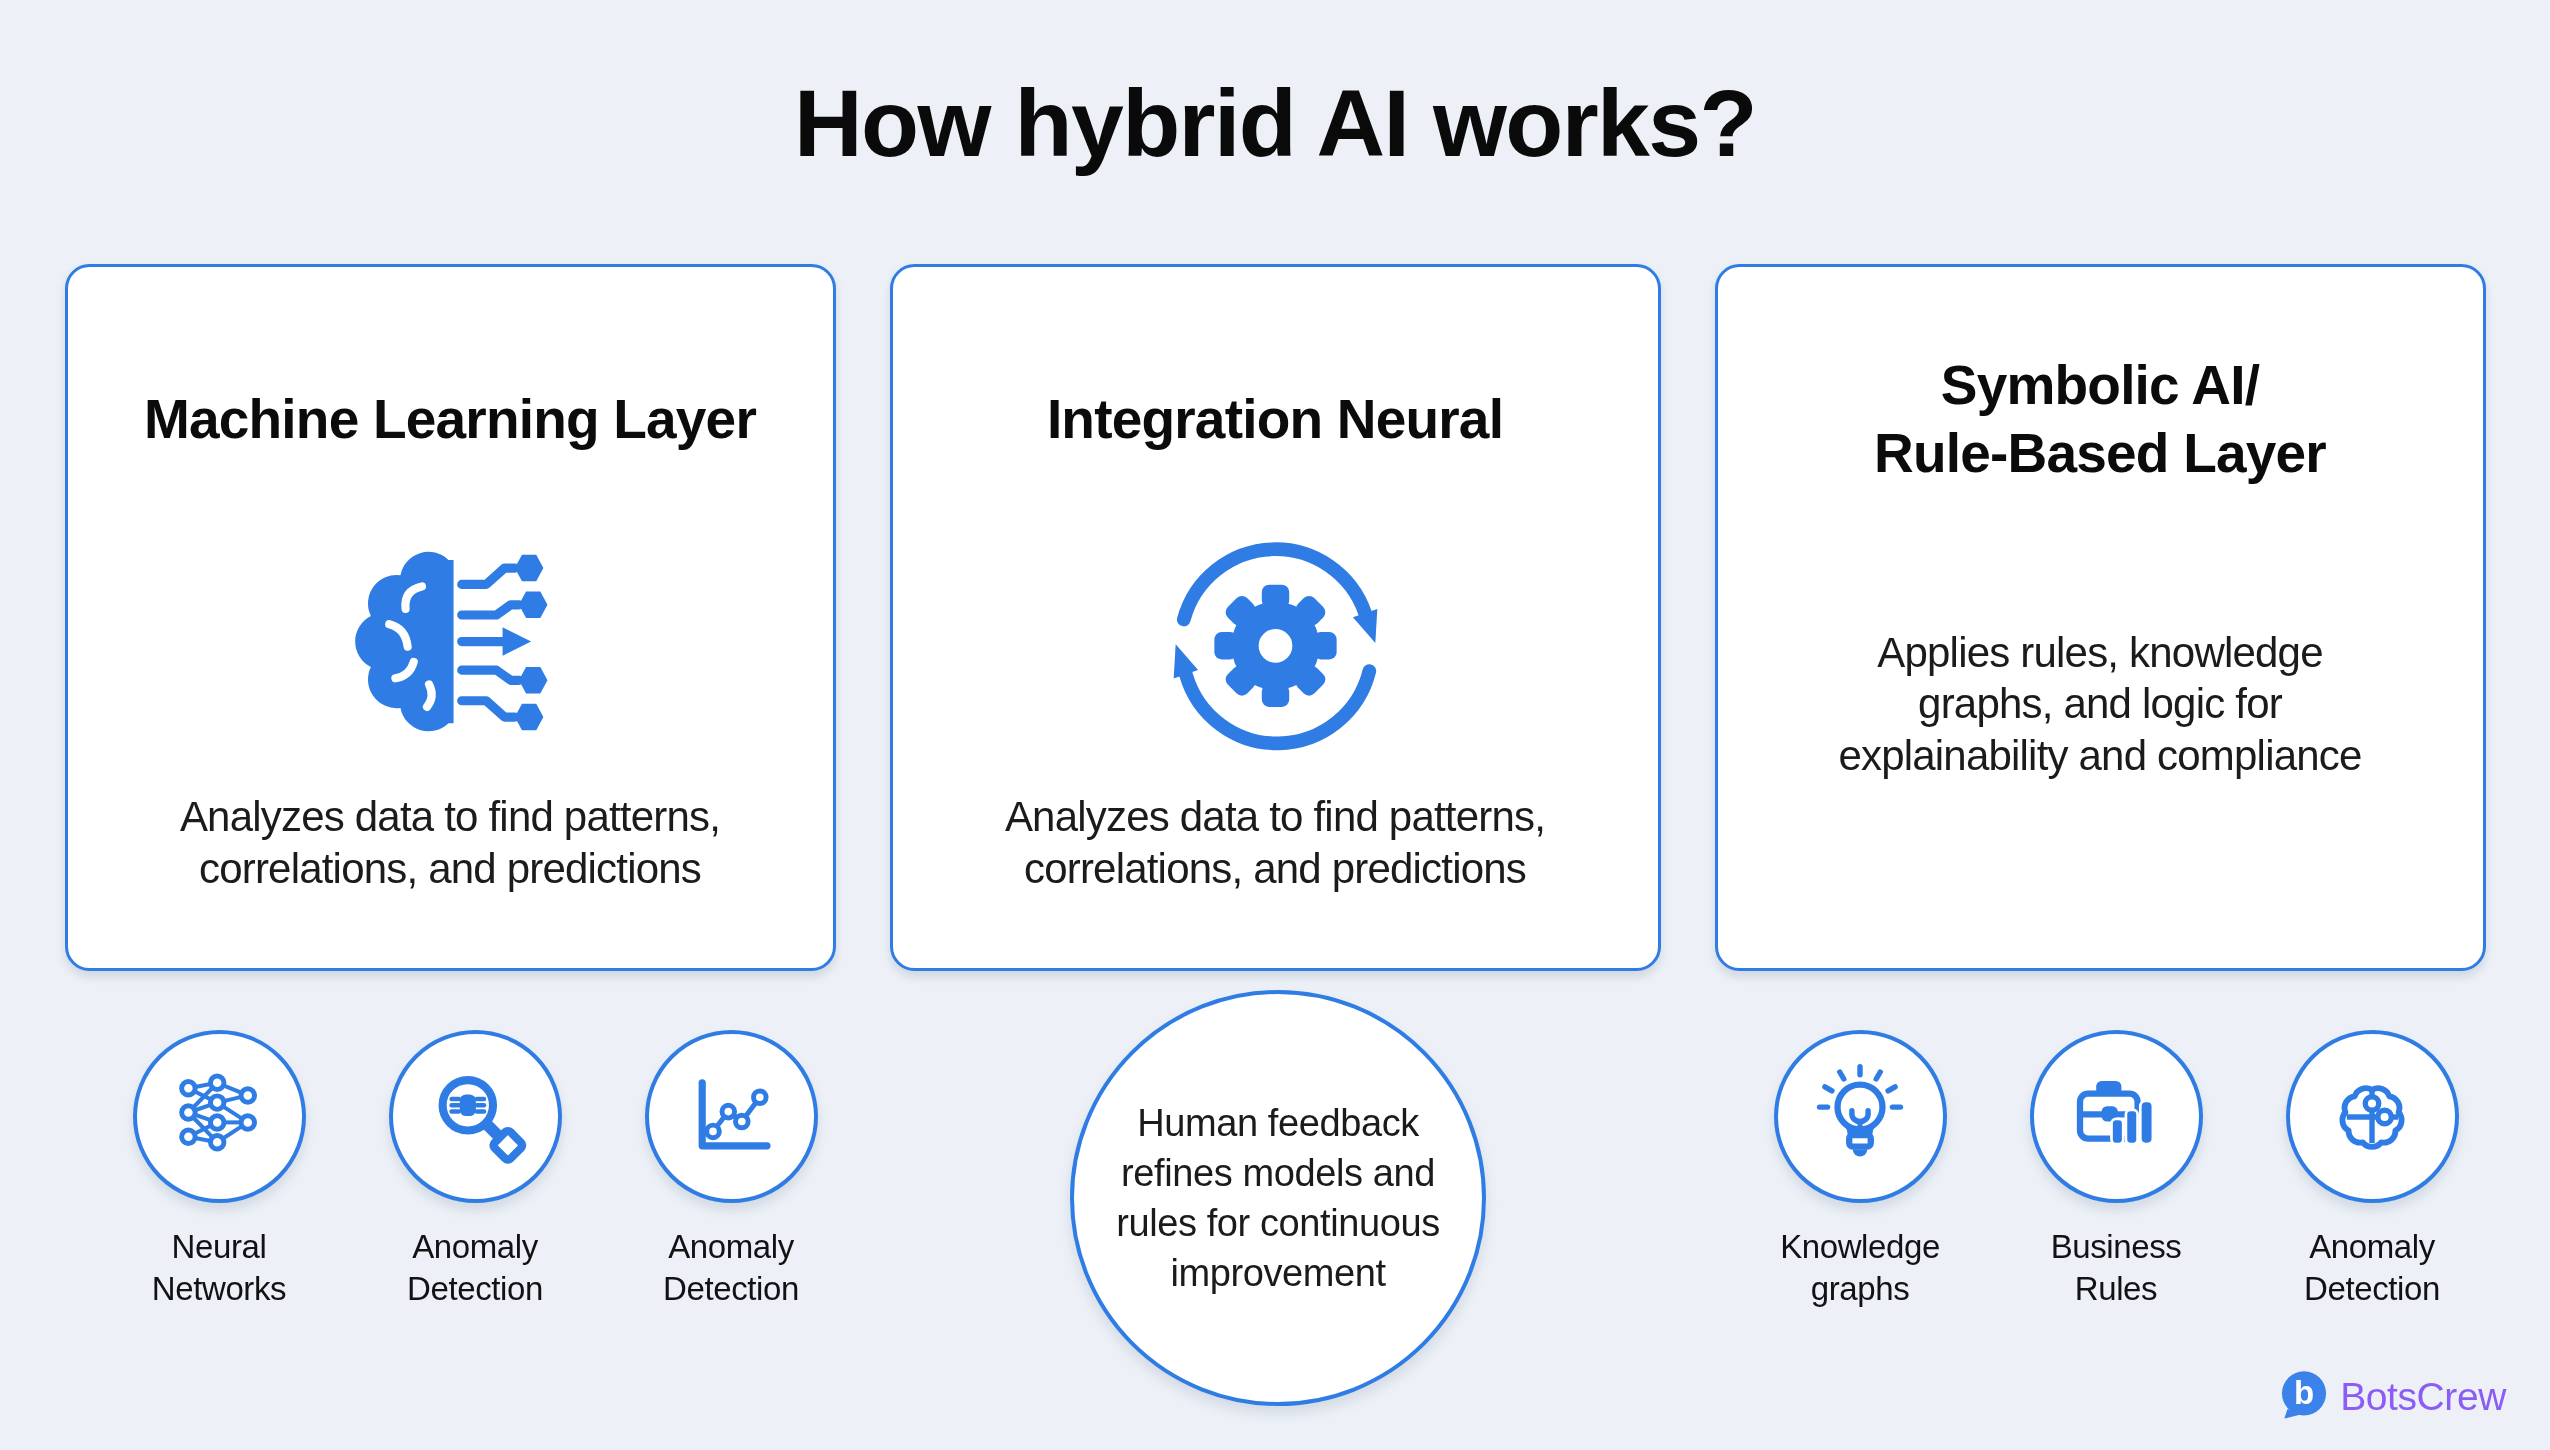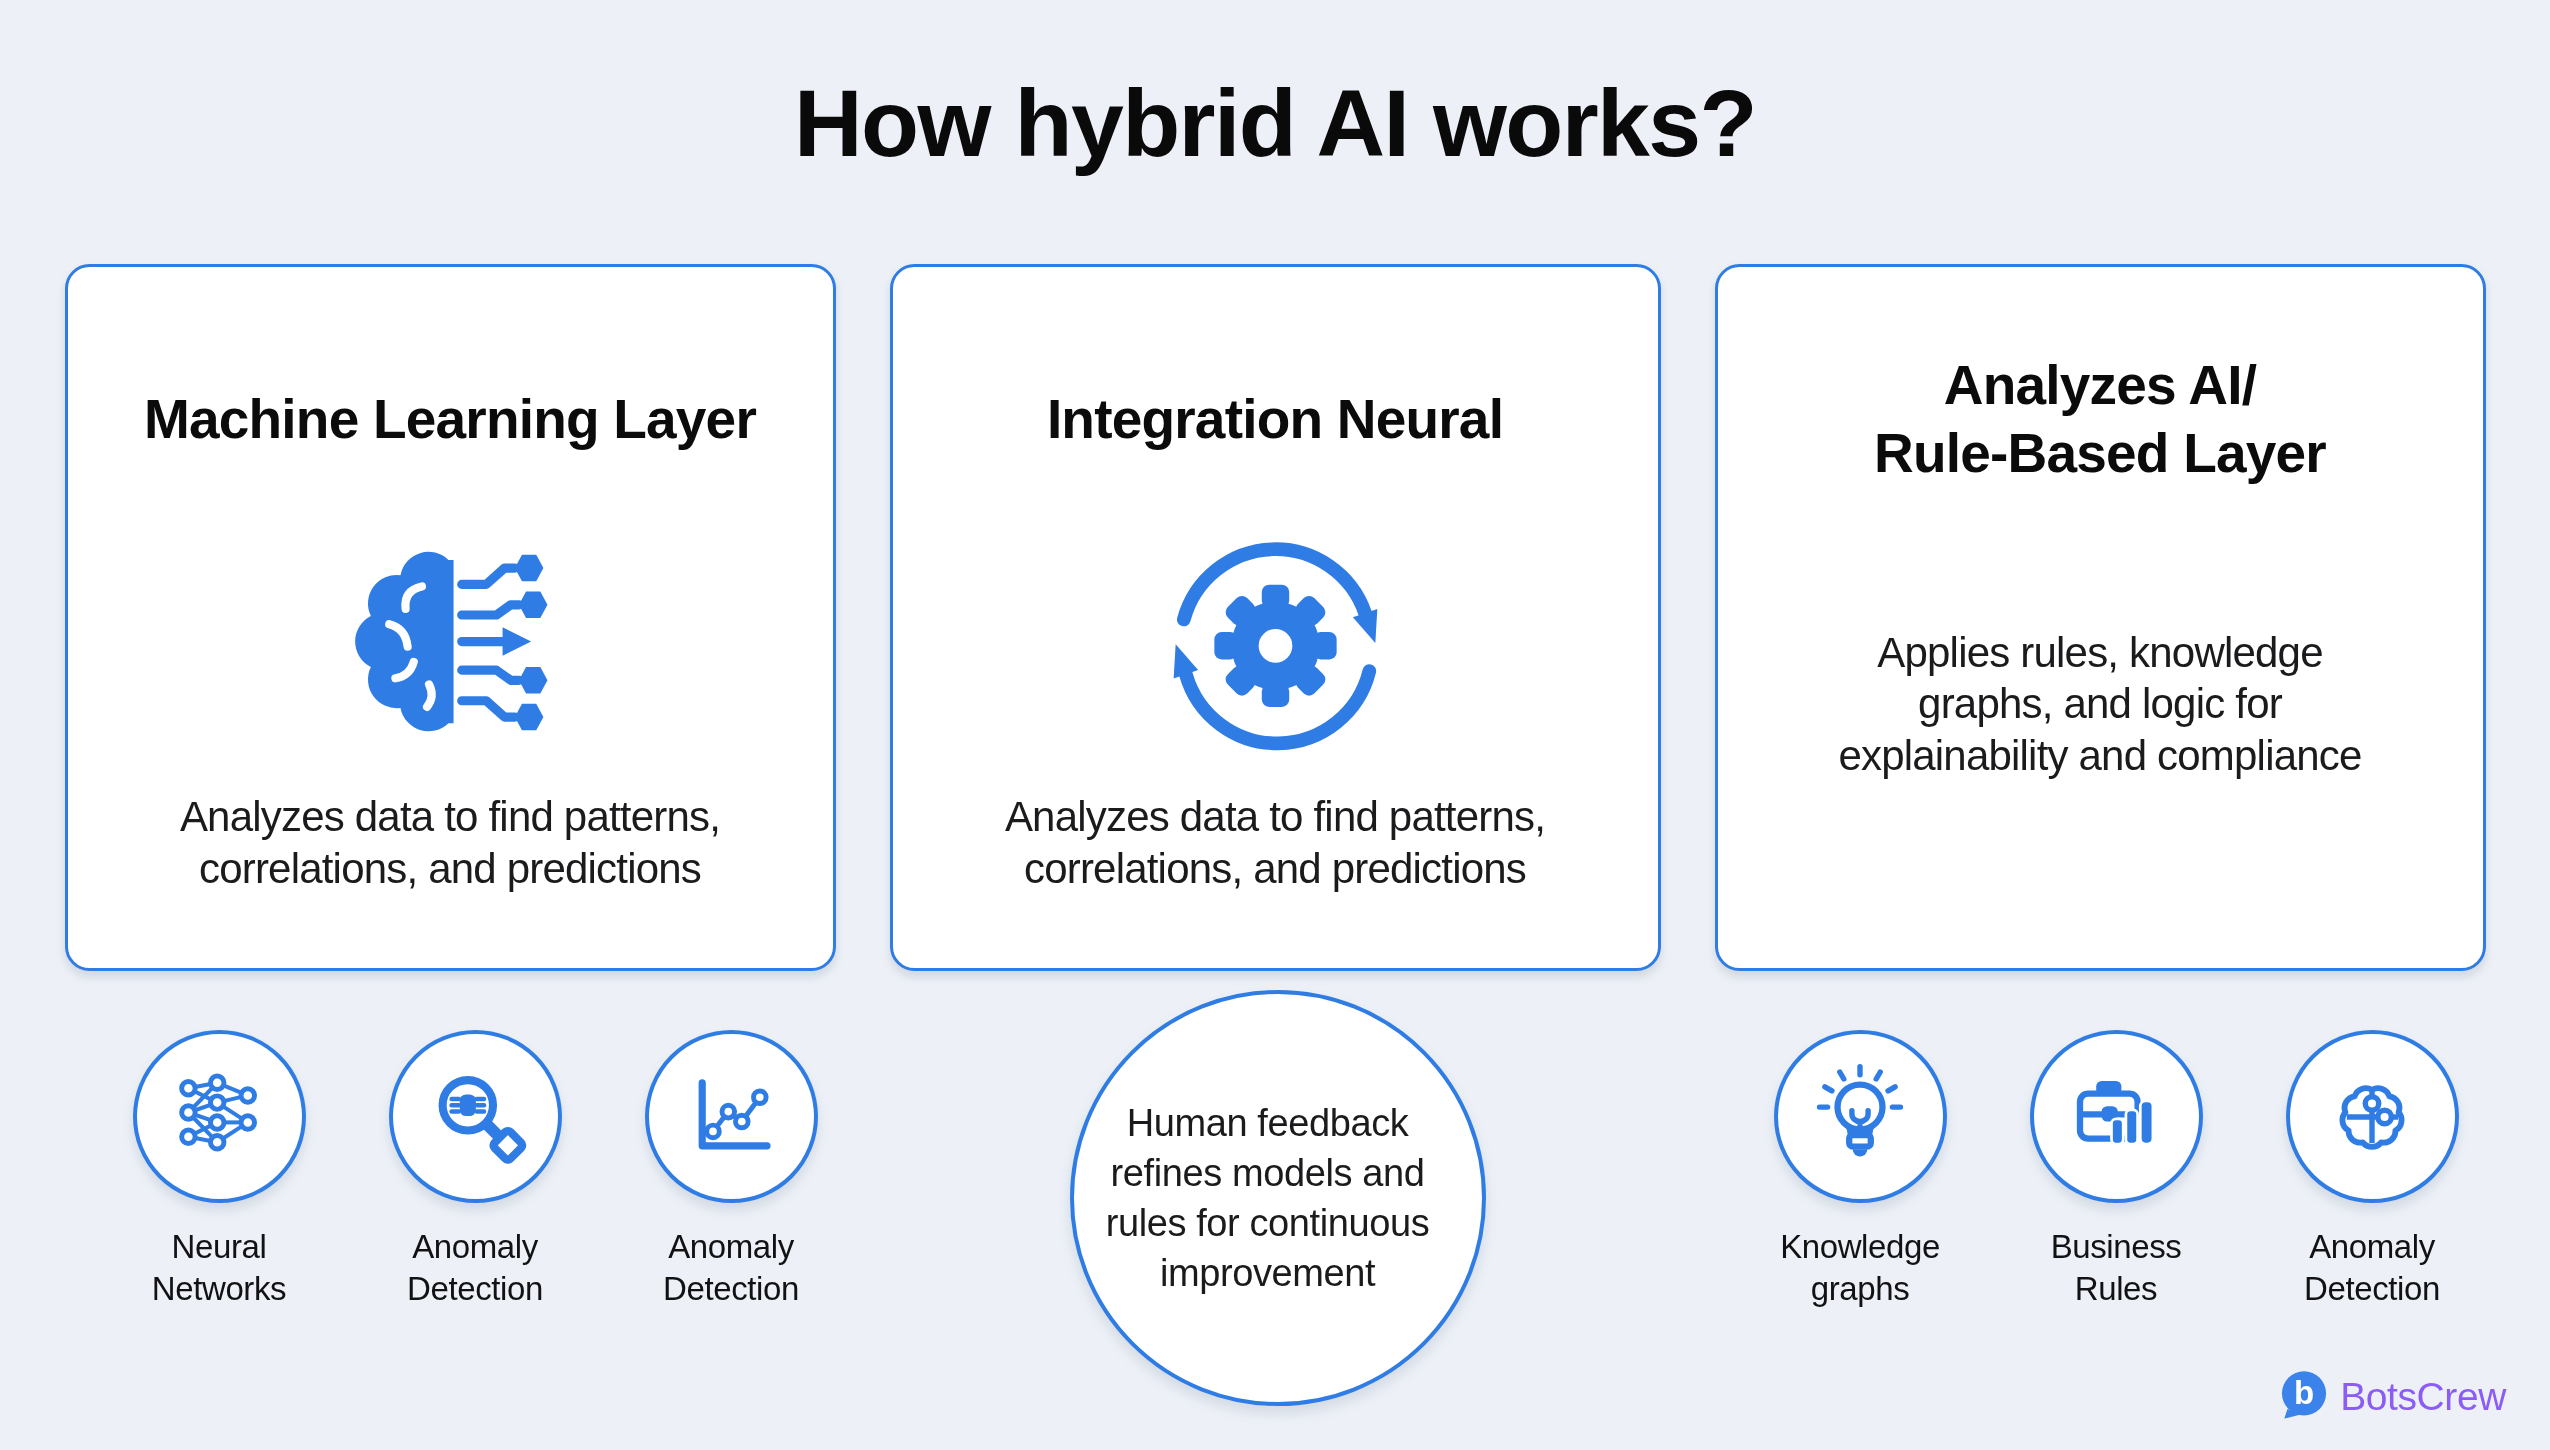--- a/index.html
+++ b/index.html
@@ -63,21 +63,21 @@
     margin-top:23px;font-size:33px;line-height:1.28;letter-spacing:-0.4px;
     text-align:center;white-space:pre-line;color:#121214;
   }
 
   
   .center-circle{
     position:absolute;left:1070px;top:990px;width:416px;height:416px;
     box-sizing:border-box;background:#fff;
     border:4.9px solid #2f7de4;border-radius:50%;
     box-shadow:0 7.3px 13px rgba(40,60,100,0.13);
-    display:flex;align-items:center;
+    display:flex;align-items:center;justify-content:center;
   }
   .center-circle p{
     margin:0;width:387px;text-align:center;
     font-size:38px;line-height:1.32;letter-spacing:-0.4px;color:#1b1b1d;
     white-space:pre-line;
   }
 
   
   .brand{
     position:absolute;right:44px;top:1369px;
@@ -151,21 +151,21 @@
             <circle cx="120" cy="126" r="42"></circle>
           </g>
           <circle cx="120" cy="126" r="16" fill="#ffffff"></circle>
         </svg>
       </div>
       <p class="card-desc">Analyzes data to find patterns,
 correlations, and predictions</p>
     </section>
 
     <section class="card">
-      <h2 class="card-title">Analyzes AI/
+      <h2 class="card-title">Symbolic AI/
 Rule-Based Layer</h2>
       <p class="card-desc">Applies rules, knowledge
 graphs, and logic for
 explainability and compliance</p>
     </section>
 
   </div>
 
   <div class="badge-row left">
 

